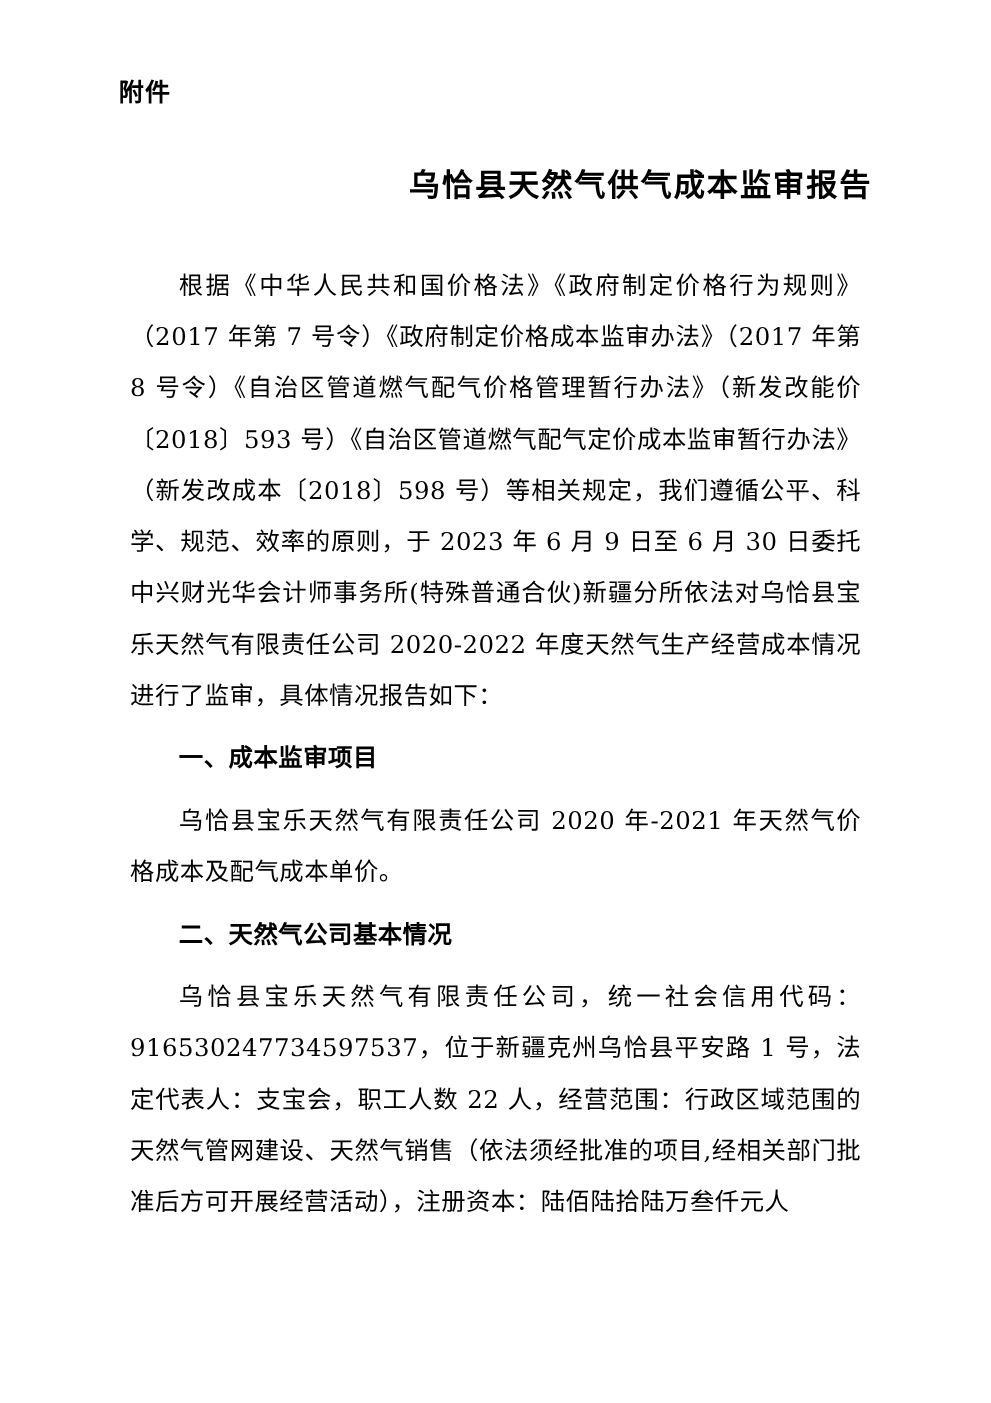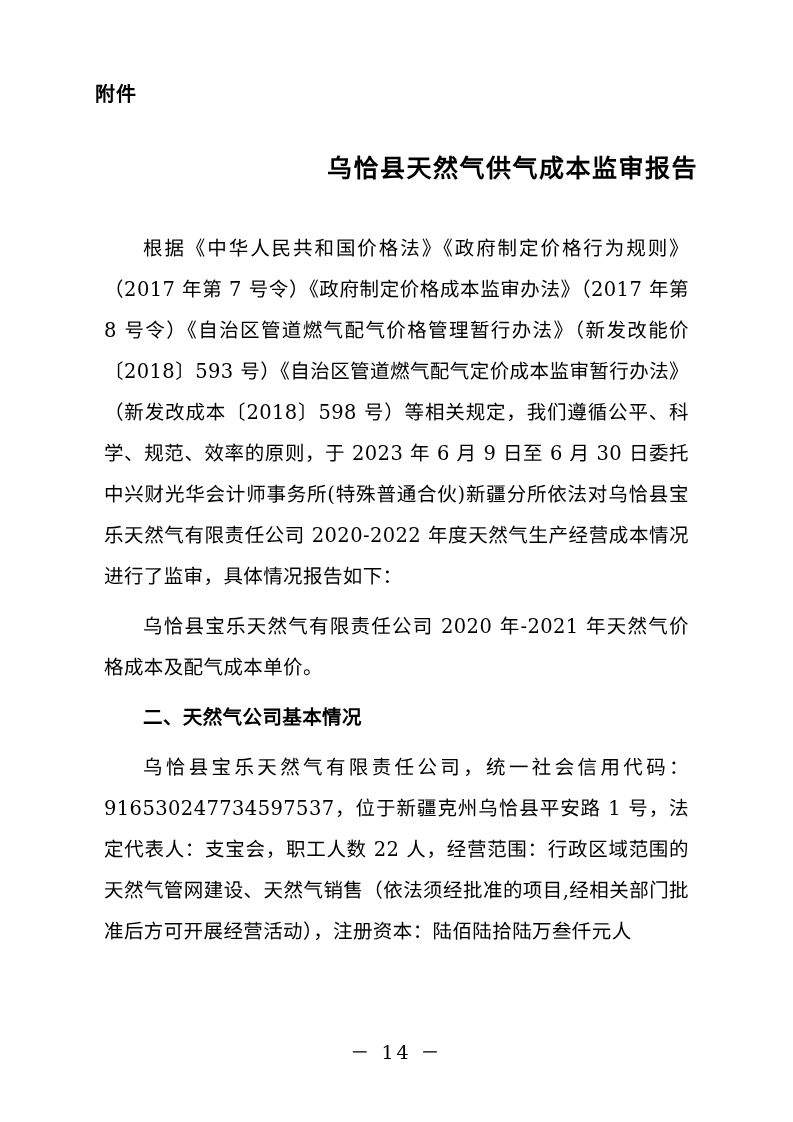--- a/index.html
+++ b/index.html
@@ -15,21 +15,21 @@
     color: #000000;
     overflow: hidden;
   }
   .page {
     position: absolute;
     top: 0;
     left: 0;
     width: 793px;
     height: 1122px;
     box-sizing: border-box;
-    padding: 80px 95px 60px 95px;
+    padding: 60px 95px 60px 95px;
   }
   .attachment-label {
     font-family: "DejaVu Sans", "Liberation Sans", sans-serif;
     font-size: 20px;
     font-weight: 600;
     letter-spacing: 1px;
     line-height: 1.4;
     margin: 0 0 42px 0;
   }
   .doc-title {
@@ -73,22 +73,22 @@
 
 <div class="page">
 
   <div class="attachment-label">附件</div>
 
   <h1 class="doc-title">乌恰县天然气供气成本监审报告</h1>
 
   <div class="body-text">
     <p class="indent2">根据《中华人民共和国价格法》《政府制定价格行为规则》（2017 年第 7 号令）《政府制定价格成本监审办法》（2017 年第 8 号令）《自治区管道燃气配气价格管理暂行办法》（新发改能价〔2018〕593 号）《自治区管道燃气配气定价成本监审暂行办法》（新发改成本〔2018〕598 号）等相关规定，我们遵循公平、科学、规范、效率的原则，于 2023 年 6 月 9 日至 6 月 30 日委托中兴财光华会计师事务所(特殊普通合伙)新疆分所依法对乌恰县宝乐天然气有限责任公司 2020-2022 年度天然气生产经营成本情况进行了监审，具体情况报告如下：</p>
 
+    <p class="indent2 section-head">一、成本监审项目</p>
 
     <p class="indent2">乌恰县宝乐天然气有限责任公司 2020 年-2021 年天然气价格成本及配气成本单价。</p>
 
     <p class="indent2 section-head">二、天然气公司基本情况</p>
 
     <p class="indent2">乌恰县宝乐天然气有限责任公司，统一社会信用代码：916530247734597537，位于新疆克州乌恰县平安路 1 号，法定代表人：支宝会，职工人数 22 人，经营范围：行政区域范围的天然气管网建设、天然气销售（依法须经批准的项目,经相关部门批准后方可开展经营活动），注册资本：陆佰陆拾陆万叁仟元人</p>
   </div>
 
-  <div class="page-number">－ 14 －</div>
 </div>
 
 </body></html>

